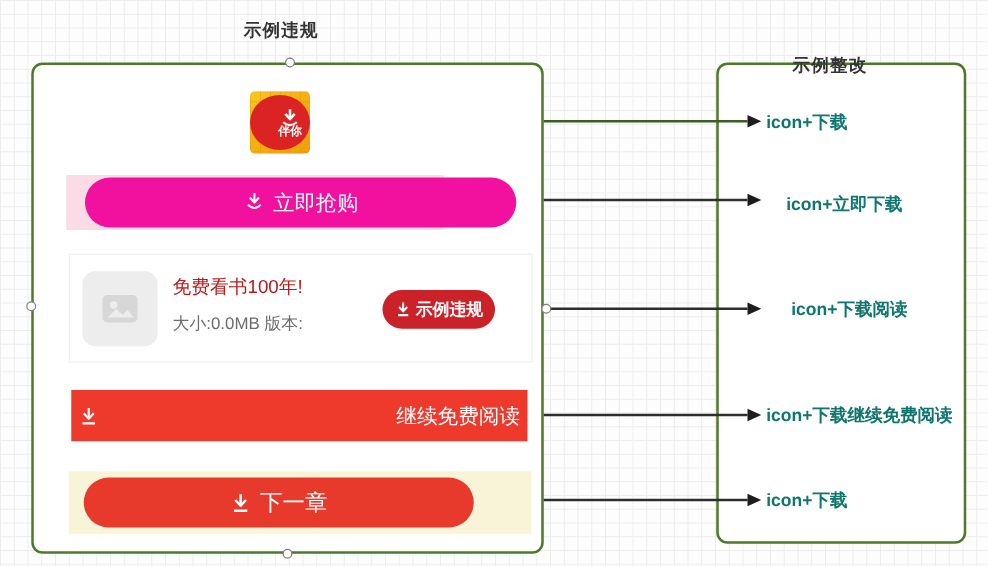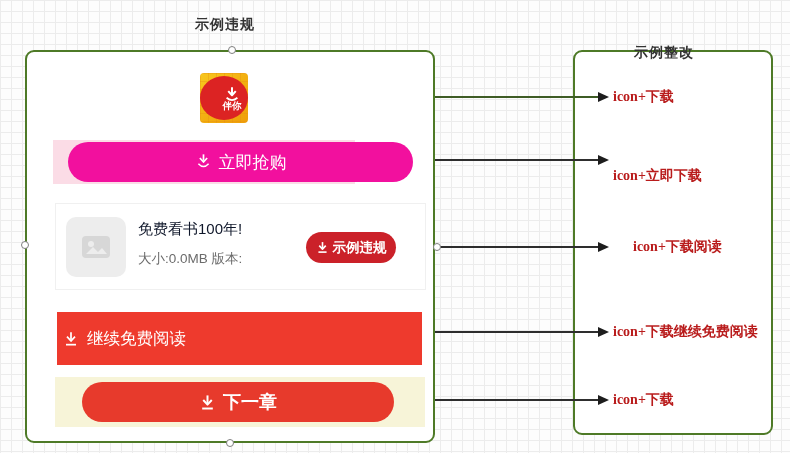--- a/index.html
+++ b/index.html
@@ -57,58 +57,58 @@
 
   
   .card{
     position:absolute;left:28px;top:151px;width:371px;height:87px;background:#fff;
     border:1px solid #f0f0f0;box-sizing:border-box;
   }
   .thumb{
     position:absolute;left:10px;top:13px;width:60px;height:60px;border-radius:10px;
     background:#ededed;display:flex;align-items:center;justify-content:center;
   }
-  .card-title{position:absolute;left:82px;top:16px;font-size:15px;color:#0f172a;}
+  .card-title{position:absolute;left:82px;top:16px;font-size:15px;color:#b91c1c;}
   .card-meta{position:absolute;left:82px;top:46px;font-size:13.5px;color:#6b6b6b;}
   .pill.red-small{
     position:absolute;left:250px;top:28px;width:90px;height:31px;border-radius:16px;
     background:#cb2129;font-size:13.5px;font-weight:bold;gap:4px;
   }
 
   
   .rect-red{
-    position:absolute;left:30px;top:260px;width:365px;height:53px;border:none;
+    position:absolute;left:30px;top:260px;width:365px;height:41px;border:none;
     background:#ee3a2d;color:#fff;font-size:16.5px;cursor:pointer;font-family:inherit;
-    display:flex;align-items:center;justify-content:flex-start;gap:8px;
+    display:flex;align-items:center;justify-content:space-between;gap:8px;
   }
 
   
   .cream-strip{
     position:absolute;left:28px;top:325px;width:370px;height:50px;background:#f7f4d8;
   }
   .pill.red-big{
-    position:absolute;left:27px;top:5px;width:312px;height:40px;border-radius:20px;
-    background:#e73a2c;font-size:18px;font-weight:bold;
+    position:absolute;left:12px;top:5px;width:312px;height:40px;border-radius:20px;
+    background:#e73a2c;font-size:18px;font-weight:normal;
   }
 
   
   .arrow{position:absolute;z-index:3;height:2px;left:435px;width:163px;}
   .arrow .shaft{position:absolute;left:0;top:0;width:100%;height:2px;background:#2e2e2e;}
   .arrow .head{
     position:absolute;left:100%;top:-4px;width:0;height:0;
     border-left:11px solid #1d1d1d;border-top:5px solid transparent;border-bottom:5px solid transparent;
   }
   .arrow.green .shaft{background:#3e5c25;}
   .a1{top:96px;} .a2{top:159px;} .a3{top:246px;} .a4{top:331px;} .a5{top:399px;}
 
   .fix-label{
-    position:absolute;left:613px;z-index:3;font-size:14px;font-weight:bold;color:#b91c1c;
-    white-space:nowrap;line-height:18px;font-family:Liberation Serif, serif;
-  }
-  .l1{top:88px;} .l2{top:167px;} .l3{top:238px;margin-left:20px;} .l4{top:323px;} .l5{top:391px;}
+    position:absolute;left:613px;z-index:3;font-size:14px;font-weight:bold;color:#0f766e;
+    white-space:nowrap;line-height:18px;
+  }
+  .l1{top:88px;} .l2{top:154px;margin-left:16px;} .l3{top:238px;margin-left:20px;} .l4{top:323px;} .l5{top:391px;}
 
   
   .handle{
     position:absolute;width:8px;height:8px;border-radius:50%;
     background:#fff;border:1.5px solid #7f7f7f;box-sizing:border-box;z-index:4;
   }
   .h-top{left:228px;top:46px;}
   .h-left{left:21px;top:241px;}
   .h-bottom{left:226px;top:439px;}
   .h-right{left:433px;top:243px;}

